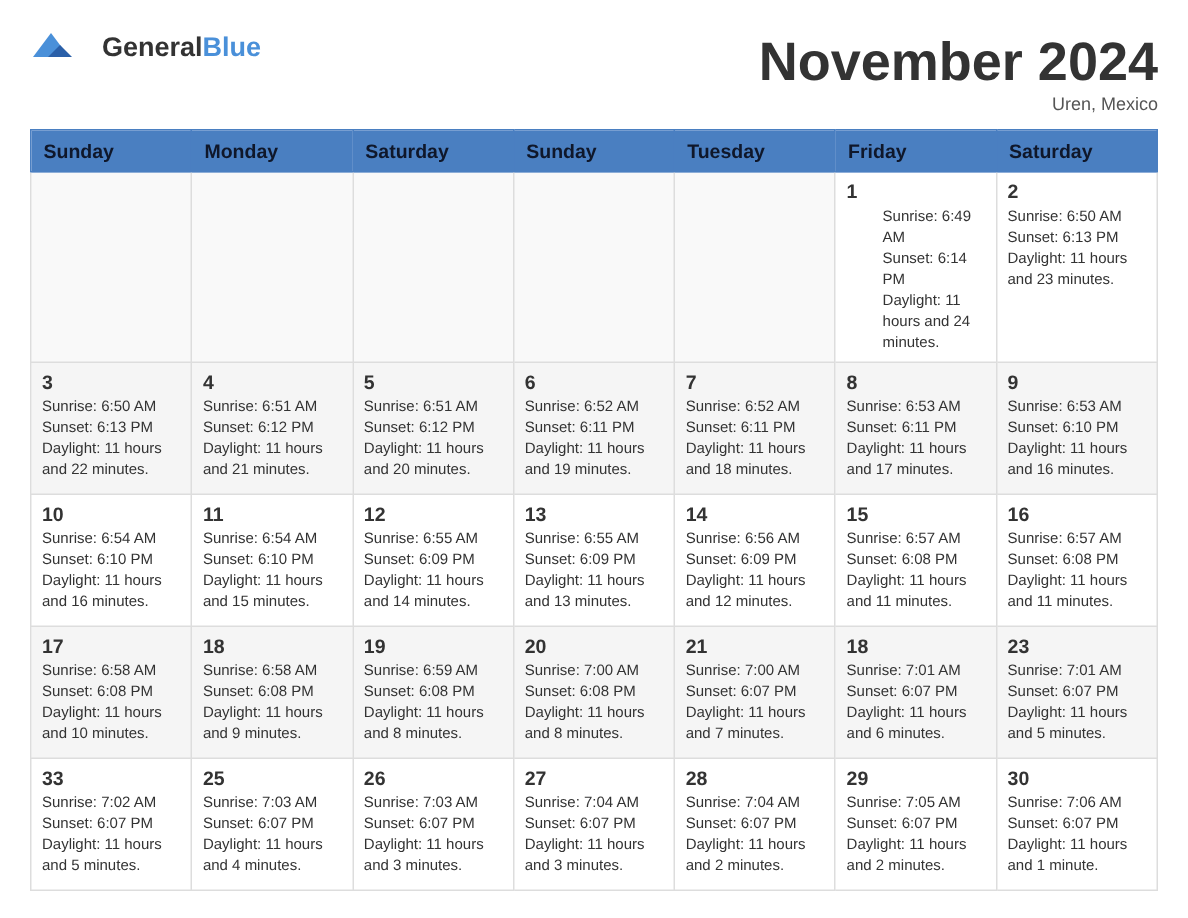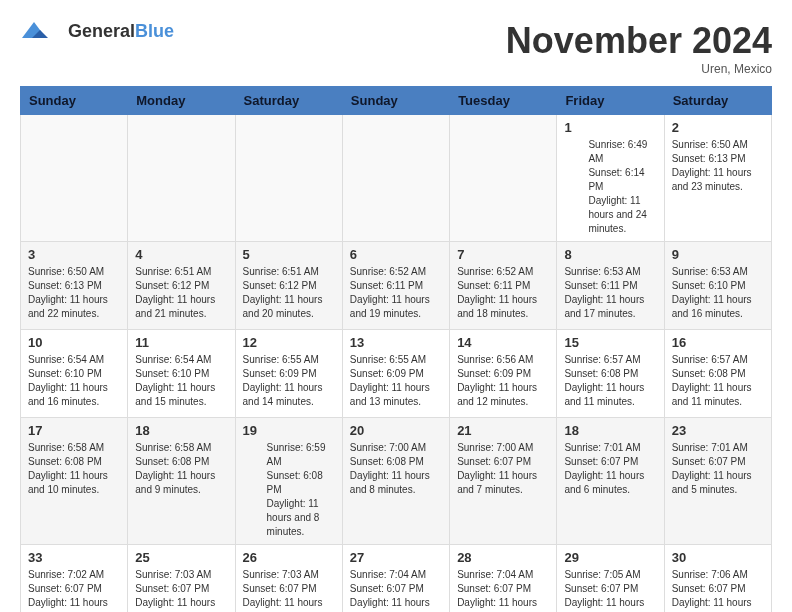--- a/index.html
+++ b/index.html
@@ -225,21 +225,21 @@
 Daylight: 11 hours and 10 minutes.</div>
         </td>
         <td>
           <span class="day-number">18</span>
           <div class="day-info" style="white-space: pre-line;">Sunrise: 6:58 AM
 Sunset: 6:08 PM
 Daylight: 11 hours and 9 minutes.</div>
         </td>
         <td>
           <span class="day-number">19</span>
-          <div class="day-info" style="white-space: pre-line; margin-left: 24px;">Sunrise: 6:59 AM
+          <div class="day-info" style="white-space: pre-line;">Sunrise: 6:59 AM
 Sunset: 6:08 PM
 Daylight: 11 hours and 8 minutes.</div>
         </td>
         <td>
           <span class="day-number">20</span>
           <div class="day-info" style="white-space: pre-line;">Sunrise: 7:00 AM
 Sunset: 6:08 PM
 Daylight: 11 hours and 8 minutes.</div>
         </td>
         <td>

